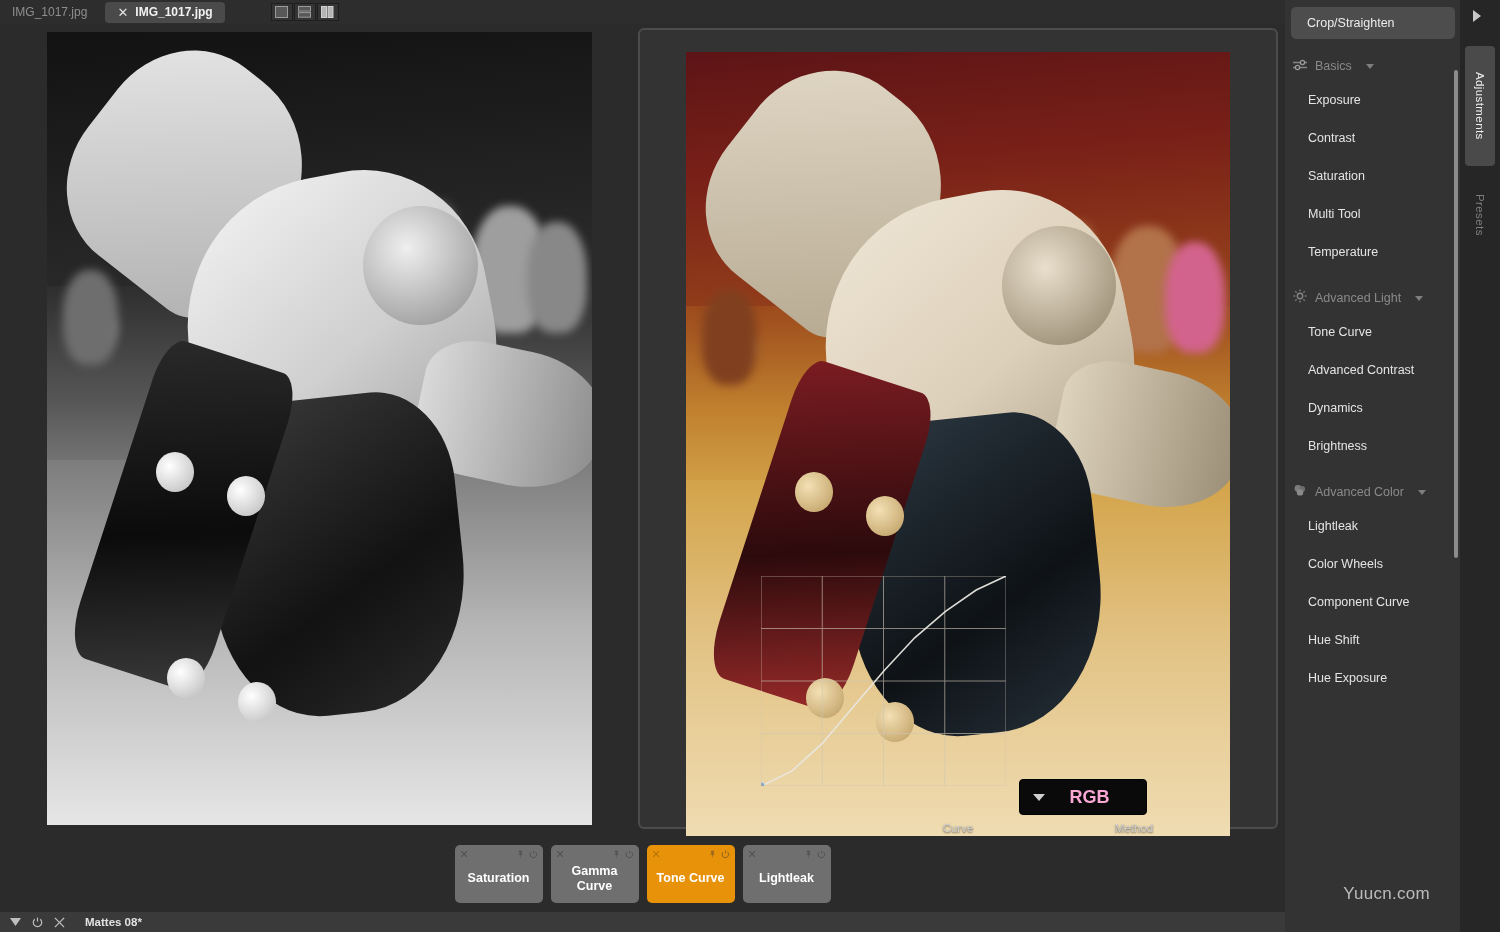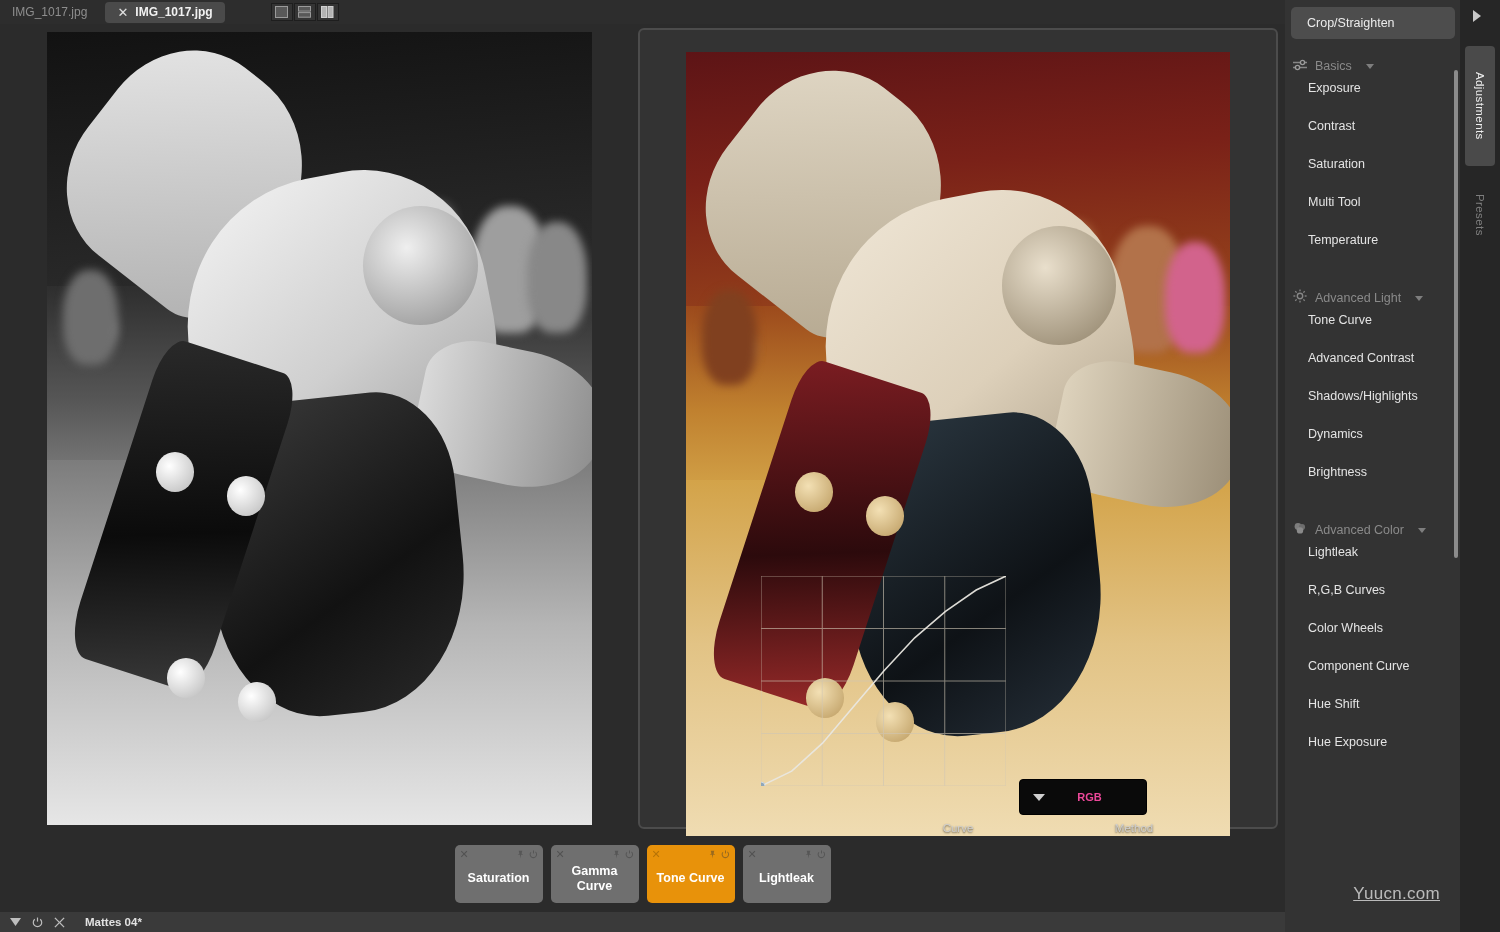--- a/index.html
+++ b/index.html
@@ -148,22 +148,22 @@
     position:absolute; left:333px; bottom:30px; width:128px; height:36px;
     background:#0a0a0a; border-radius:4px; display:flex;
     align-items:center; border:1px solid #000;
   }
   #method-drop .caret {
     margin-left:13px; width:0; height:0;
     border-left:6px solid transparent; border-right:6px solid transparent;
     border-top:7px solid #cfcfcf;
   }
   #method-drop .mlabel {
-    flex:1; text-align:center; font-size:11px; font-weight:bold;
-    color:#ec4899; margin-right:12px;
+    flex:1; text-align:center; font-size:18px; font-weight:bold;
+    color:#f9a8d4; margin-right:12px;
   }
 
   
   #chipbar {
     position:absolute; left:0; top:836px; width:1285px; height:76px;
     background:#2b2b2b; display:flex; align-items:center;
     justify-content:center; gap:8px;
   }
   .chip {
     position:relative; width:88px; height:58px; border-radius:5px;
@@ -209,21 +209,21 @@
     display:flex; align-items:center; height:30px; margin-top:12px;
     padding-left:8px; gap:8px;
   }
   .grp-title { font-size:12.5px; color:#8a8a8a; }
   .grp-caret {
     width:0;height:0;border-left:4px solid transparent;
     border-right:4px solid transparent;border-top:5px solid #7e7e7e;
     margin-left:6px;
   }
   .adj-item {
-    height:38px; display:flex; padding-left:23px;
+    height:38px; display:flex; align-items:center; padding-left:23px;
     font-size:12.5px; color:#e4e4e4; cursor:pointer;
   }
   #sb-scroll {
     position:absolute; right:2px; top:70px; width:4px; height:488px;
     background:#8c8c8c; border-radius:2px;
   }
 
   
   #tabstrip {
     position:absolute; right:0; top:0; width:40px; height:932px;
@@ -240,22 +240,22 @@
     font-size:11.5px; letter-spacing:.4px;
     display:flex; align-items:center; justify-content:center;
     border-radius:4px;
   }
   #vtab-adjustments {
     top:46px; height:120px; background:#4a4a4a; color:#efefef;
   }
   #vtab-presets { top:176px; height:78px; color:#7e7e7e; }
 
   #watermark {
-    position:absolute; right:60px; bottom:28px;
-    font-size:17px; color:#c9c9c9; opacity:.9; letter-spacing:.3px;text-decoration:underline;
+    position:absolute; right:70px; bottom:28px;
+    font-size:17px; color:#c9c9c9; opacity:.9; letter-spacing:.3px;
   }
 </style>
 </head>
 <body>
 
 <div id="app">
 
   <div id="tabbar">
     <div class="file-tab">
       <span>IMG_1017.jpg</span>
@@ -444,21 +444,21 @@
         <path d="M3 2.4 A4.6 4.6 0 1 0 9 2.4" fill="none" stroke="#d6d6d6" stroke-width="1.3"></path>
         <line x1="6" y1="0.6" x2="6" y2="5" stroke="#d6d6d6" stroke-width="1.3"></line>
       </svg>
     </span>
     <span class="sb-ico">
       <svg width="11" height="11" viewBox="0 0 12 12">
         <line x1="1" y1="1" x2="11" y2="11" stroke="#d6d6d6" stroke-width="1.4"></line>
         <line x1="11" y1="1" x2="1" y2="11" stroke="#d6d6d6" stroke-width="1.4"></line>
       </svg>
     </span>
-    <span id="status-text">Mattes 04*</span>
+    <span id="status-text">Mattes 08*</span>
   </div>
 
   <div id="sidebar">
     <div id="crop-btn">
       <span>Crop/Straighten</span>
     </div>
     <div id="sidebar-groups">
         <div class="grp-head">
           <span><svg width="14" height="12" viewBox="0 0 14 12">
               <line x1="0" y1="3.5" x2="14" y2="3.5" stroke="#868686" stroke-width="1.5"></line>
@@ -501,44 +501,38 @@
           <span class="grp-title">Advanced Light</span>
           <span class="grp-caret"></span>
         </div>
         <div class="adj-item">
           <span>Tone Curve</span>
         </div>
         <div class="adj-item">
           <span>Advanced Contrast</span>
         </div>
         <div class="adj-item">
-          <span>Shadows/Highlights</span>
-        </div>
-        <div class="adj-item">
           <span>Dynamics</span>
         </div>
         <div class="adj-item">
           <span>Brightness</span>
         </div>
         <div class="grp-head">
           <span><svg width="14" height="14" viewBox="0 0 14 14">
               <circle cx="5" cy="5.5" r="3.4" fill="#7d7d7d"></circle>
               <circle cx="9" cy="6" r="3.1" fill="#6d6d6d"></circle>
               <circle cx="7" cy="9.4" r="3.2" fill="#8a8a8a"></circle>
             </svg></span>
           <span class="grp-title">Advanced Color</span>
           <span class="grp-caret"></span>
         </div>
         <div class="adj-item">
           <span>Lightleak</span>
         </div>
         <div class="adj-item">
-          <span>R,G,B Curves</span>
-        </div>
-        <div class="adj-item">
           <span>Color Wheels</span>
         </div>
         <div class="adj-item">
           <span>Component Curve</span>
         </div>
         <div class="adj-item">
           <span>Hue Shift</span>
         </div>
         <div class="adj-item">
           <span>Hue Exposure</span>

